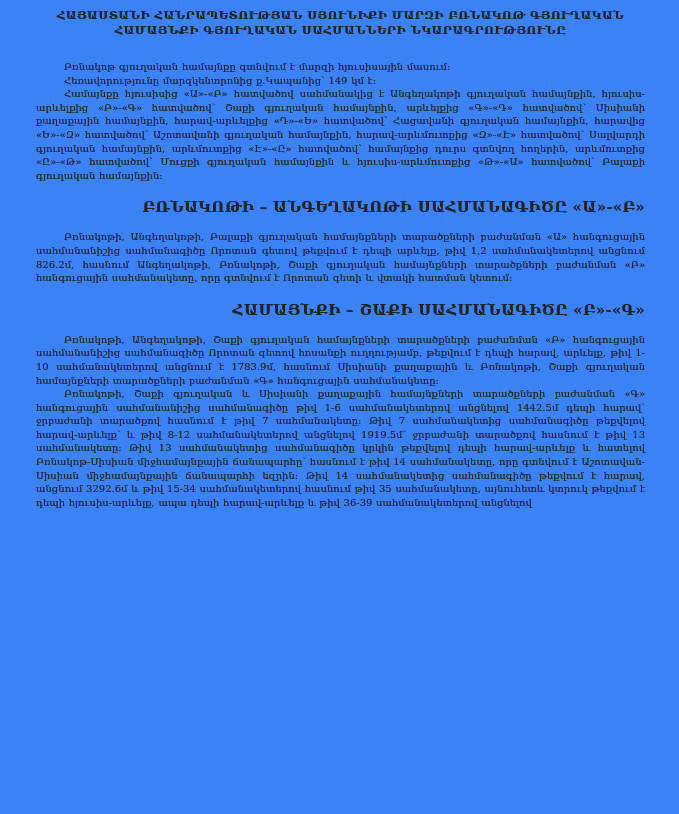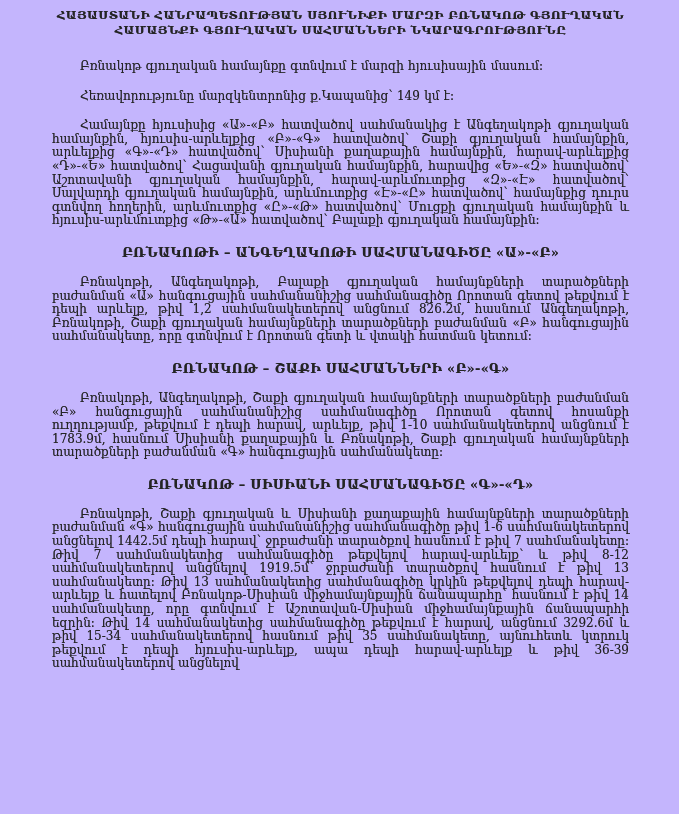--- a/index.html
+++ b/index.html
@@ -7,49 +7,49 @@
     padding: 0;
     width: 679px;
     height: 814px;
     overflow: hidden;
     background: #eceae4;
   }
   .page {
     box-sizing: border-box;
     width: 679px;
     height: 814px;
-    background: #c4b5fd;
+    background: #3b82f6;
     padding: 8px 34px 0 36px;
     font-family: "DejaVu Serif", "DejaVu Sans", serif;
     color: #242424;
     text-shadow: 0 0 0.6px rgba(40,40,40,0.55);
   }
   .doc-title {
     text-align: center;
     font-weight: bold;
     font-size: 11.5px;
     line-height: 15px;
     letter-spacing: 0.4px;
     margin-bottom: 22px;
   }
   .body-p {
-    margin: 16px;
-    font-size: 12px;
+    margin: 0;
+    font-size: 10px;
     line-height: 13.6px;
     text-align: justify;
     text-indent: 28px;
     word-spacing: 0.5px;
   }
   .single-line {
     text-align: left;
   }
   .section-heading {
-    text-align: center;
+    text-align: right;
     font-weight: bold;
-    font-size: 13px;
+    font-size: 15px;
     line-height: 14px;
     margin: 18px 0 16px 0;
     letter-spacing: 0.3px;
   }
   .intro-block {
     margin-bottom: 12px;
   }
 </style>
 </head>
 <body>
@@ -63,19 +63,18 @@
 
   <div class="intro-block">
     <p class="body-p single-line">Բռնակոթ գյուղական համայնքը գտնվում է մարզի հյուսիսային մասում:</p>
     <p class="body-p single-line">Հեռավորությունը մարզկենտրոնից ք.Կապանից՝ 149 կմ է:</p>
     <p class="body-p">Համայնքը հյուսիսից «Ա»-«Բ» հատվածով սահմանակից է Անգեղակոթի գյուղական համայնքին, հյուսիս-արևելքից «Բ»-«Գ» հատվածով՝ Շաքի գյուղական համայնքին, արևելքից «Գ»-«Դ» հատվածով՝ Սիսիանի քաղաքային համայնքին, հարավ-արևելքից «Դ»-«Ե» հատվածով՝ Հացավանի գյուղական համայնքին, հարավից «Ե»-«Զ» հատվածով՝ Աշոտավանի գյուղական համայնքին, հարավ-արևմուտքից «Զ»-«Է» հատվածով՝ Սալվարդի գյուղական համայնքին, արևմուտքից «Է»-«Ը» հատվածով՝ համայնքից դուրս գտնվող հողերին, արևմուտքից «Ը»-«Թ» հատվածով՝ Մուցքի գյուղական համայնքին և հյուսիս-արևմուտքից «Թ»-«Ա» հատվածով՝ Բալաքի գյուղական համայնքին:</p>
   </div>
 
   <h2 class="section-heading">ԲՌՆԱԿՈԹԻ – ԱՆԳԵՂԱԿՈԹԻ ՍԱՀՄԱՆԱԳԻԾԸ  «Ա»-«Բ»</h2>
   <p class="body-p">Բռնակոթի, Անգեղակոթի, Բալաքի գյուղական համայնքների տարածքների բաժանման «Ա» հանգուցային սահմանանիշից սահմանագիծը Որոտան գետով թեքվում է դեպի արևելք, թիվ 1,2 սահմանակետերով անցնում 826.2մ, հասնում Անգեղակոթի, Բռնակոթի, Շաքի գյուղական համայնքների տարածքների բաժանման «Բ» հանգուցային սահմանակետը, որը գտնվում է Որոտան գետի և վտակի հատման կետում:</p>
 
-  <h2 class="section-heading">ԲՌՆԱԿՈԹ – ՇԱՔԻ ՍԱՀՄԱՆՆԵՐԻ  «Բ»-«Գ»</h2>
+  <h2 class="section-heading">ՀԱՄԱՅՆՔԻ – ՇԱՔԻ ՍԱՀՄԱՆԱԳԻԾԸ  «Բ»-«Գ»</h2>
   <p class="body-p">Բռնակոթի, Անգեղակոթի, Շաքի գյուղական համայնքների տարածքների բաժանման «Բ» հանգուցային սահմանանիշից սահմանագիծը Որոտան գետով հոսանքի ուղղությամբ, թեքվում է դեպի հարավ, արևելք, թիվ 1-10 սահմանակետերով անցնում է 1783.9մ, հասնում Սիսիանի քաղաքային և Բռնակոթի, Շաքի գյուղական համայնքների տարածքների բաժանման «Գ» հանգուցային սահմանակետը:</p>
 
-  <h2 class="section-heading">ԲՌՆԱԿՈԹ – ՍԻՍԻԱՆԻ ՍԱՀՄԱՆԱԳԻԾԸ  «Գ»-«Դ»</h2>
   <p class="body-p">Բռնակոթի, Շաքի գյուղական և Սիսիանի քաղաքային համայնքների տարածքների բաժանման «Գ» հանգուցային սահմանանիշից սահմանագիծը թիվ 1-6 սահմանակետերով անցնելով 1442.5մ դեպի հարավ՝ ջրբաժանի տարածքով հասնում է թիվ 7 սահմանակետը: Թիվ 7 սահմանակետից սահմանագիծը թեքվելով հարավ-արևելք՝ և թիվ 8-12 սահմանակետերով անցնելով 1919.5մ՝ ջրբաժանի տարածքով հասնում է թիվ 13 սահմանակետը: Թիվ 13 սահմանակետից սահմանագիծը կրկին թեքվելով դեպի հարավ-արևելք և հատելով Բռնակոթ-Սիսիան միջհամայնքային ճանապարհը՝ հասնում է թիվ 14 սահմանակետը, որը գտնվում է Աշոտավան-Սիսիան միջհամայնքային ճանապարհի եզրին: Թիվ 14 սահմանակետից սահմանագիծը թեքվում է հարավ, անցնում 3292.6մ և թիվ 15-34 սահմանակետերով հասնում թիվ 35 սահմանակետը, այնուհետև կտրուկ թեքվում է դեպի հյուսիս-արևելք, ապա դեպի հարավ-արևելք և թիվ 36-39 սահմանակետերով անցնելով</p>
 
 </div>
 
 </body></html>

